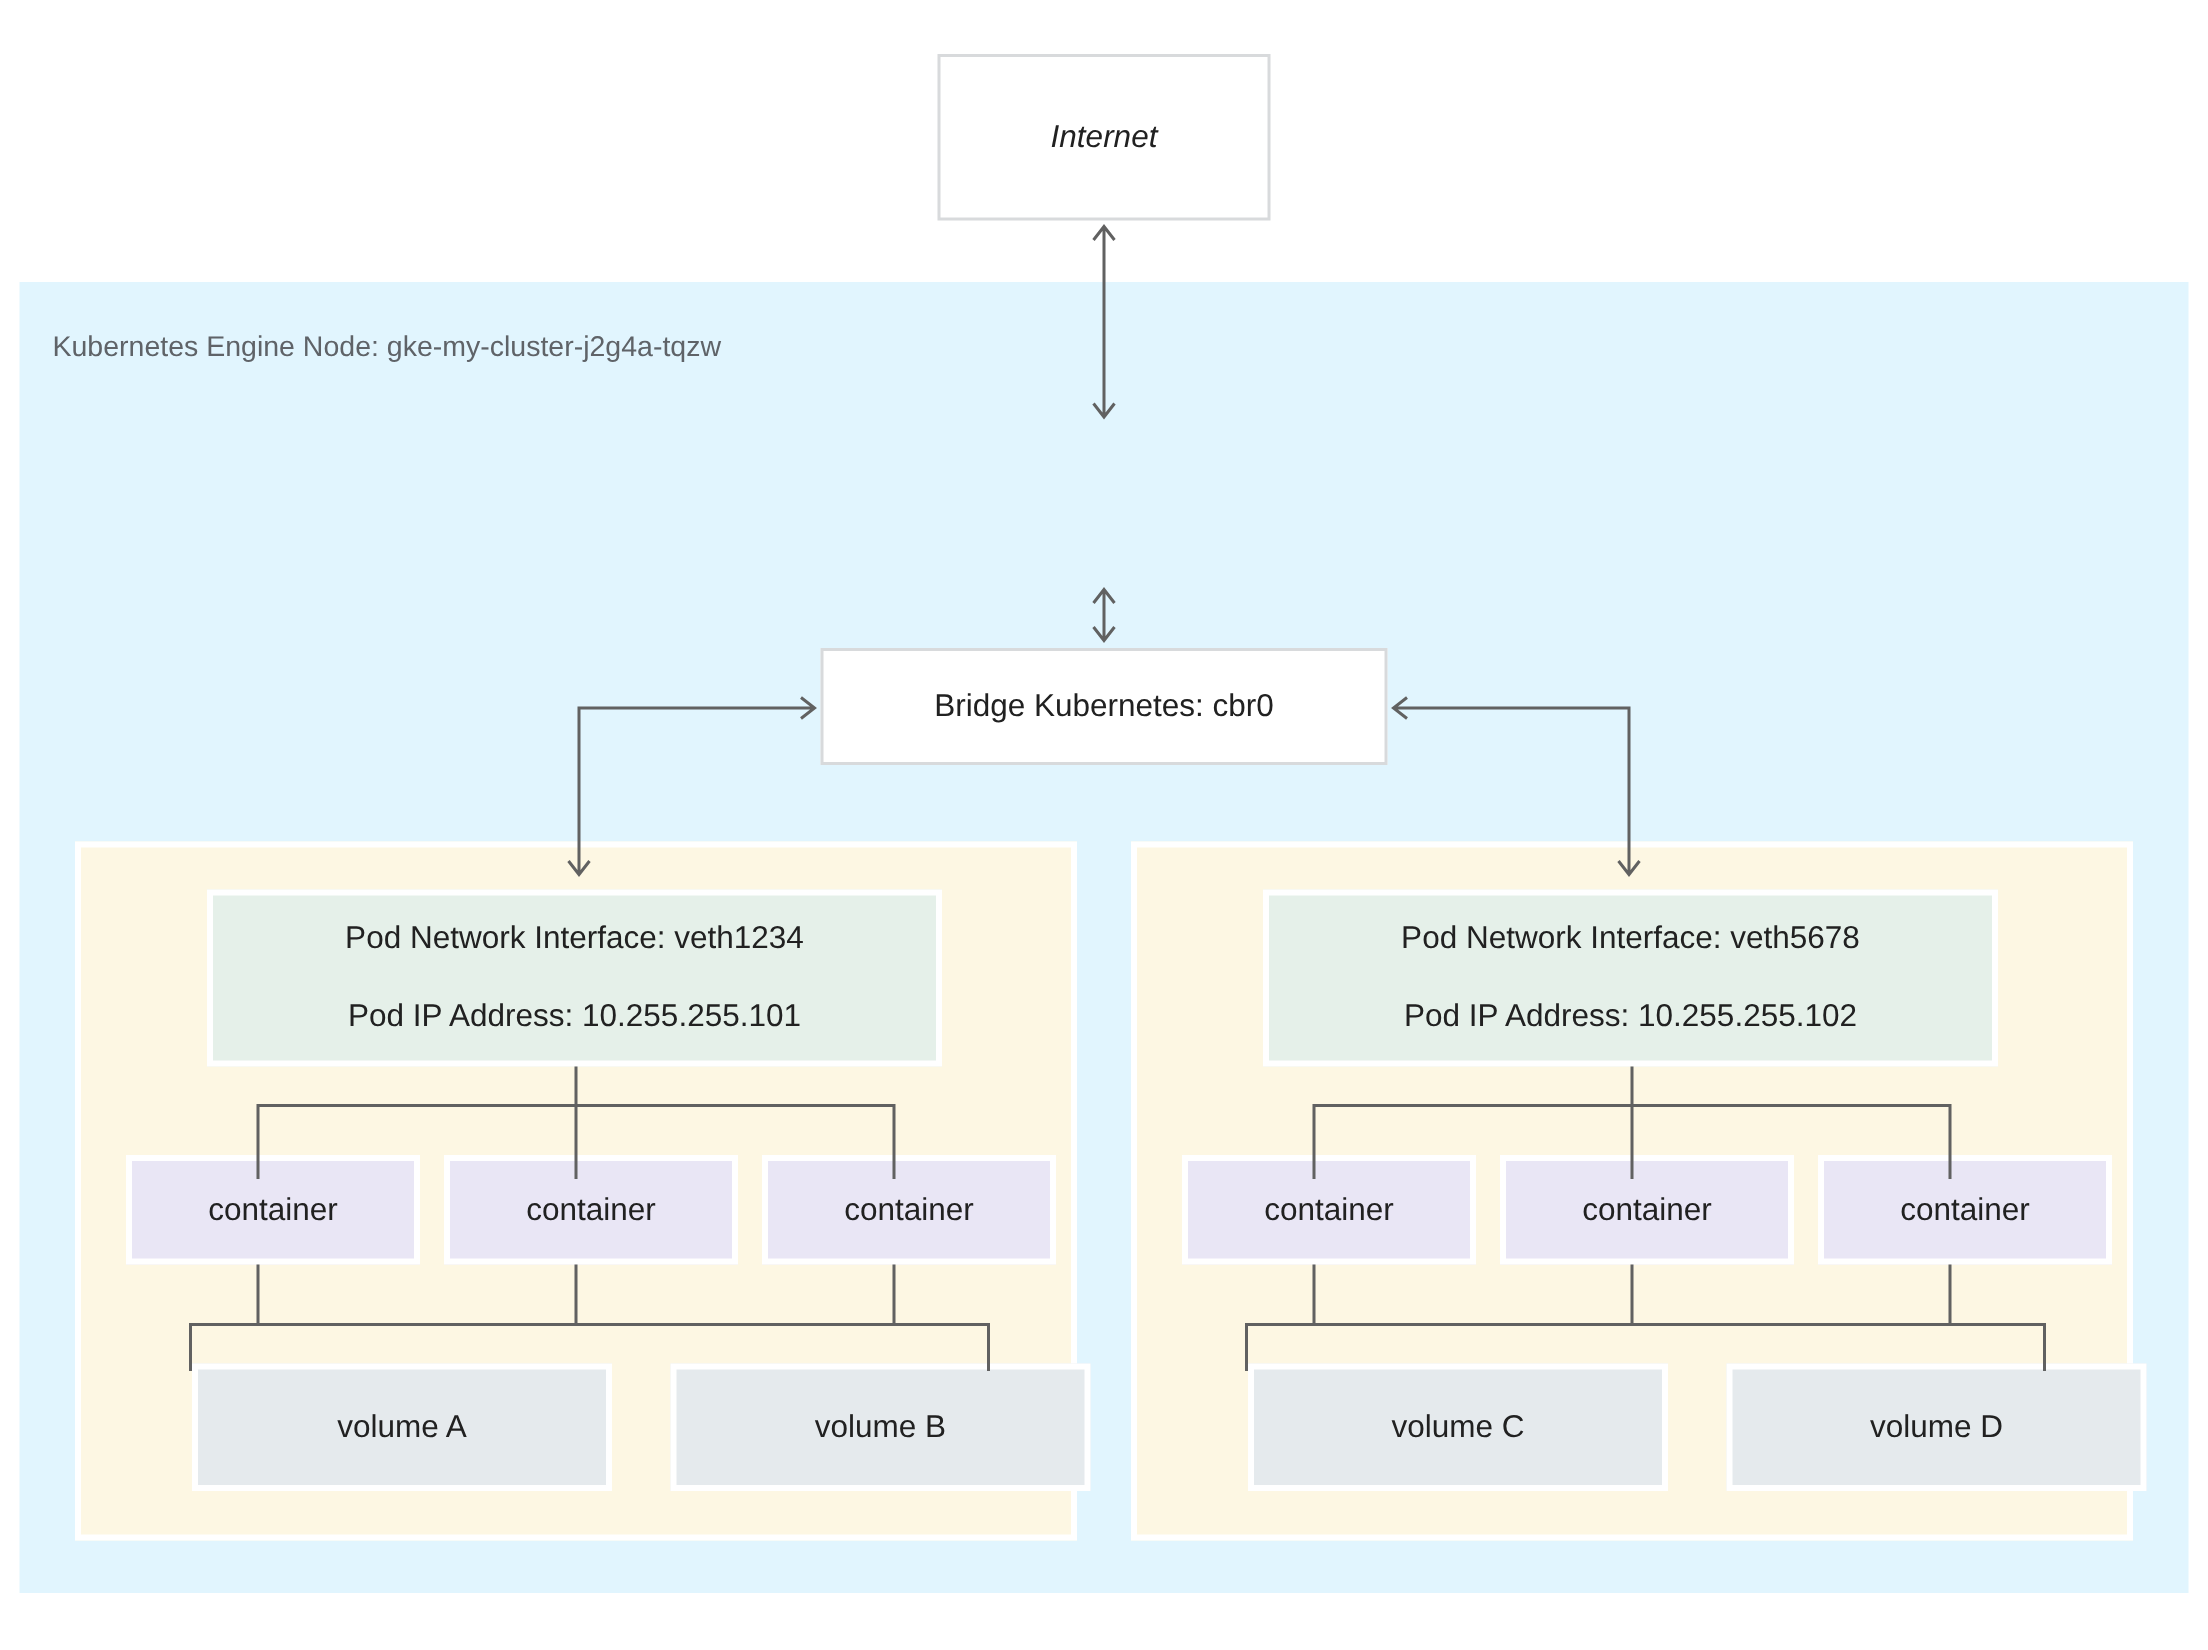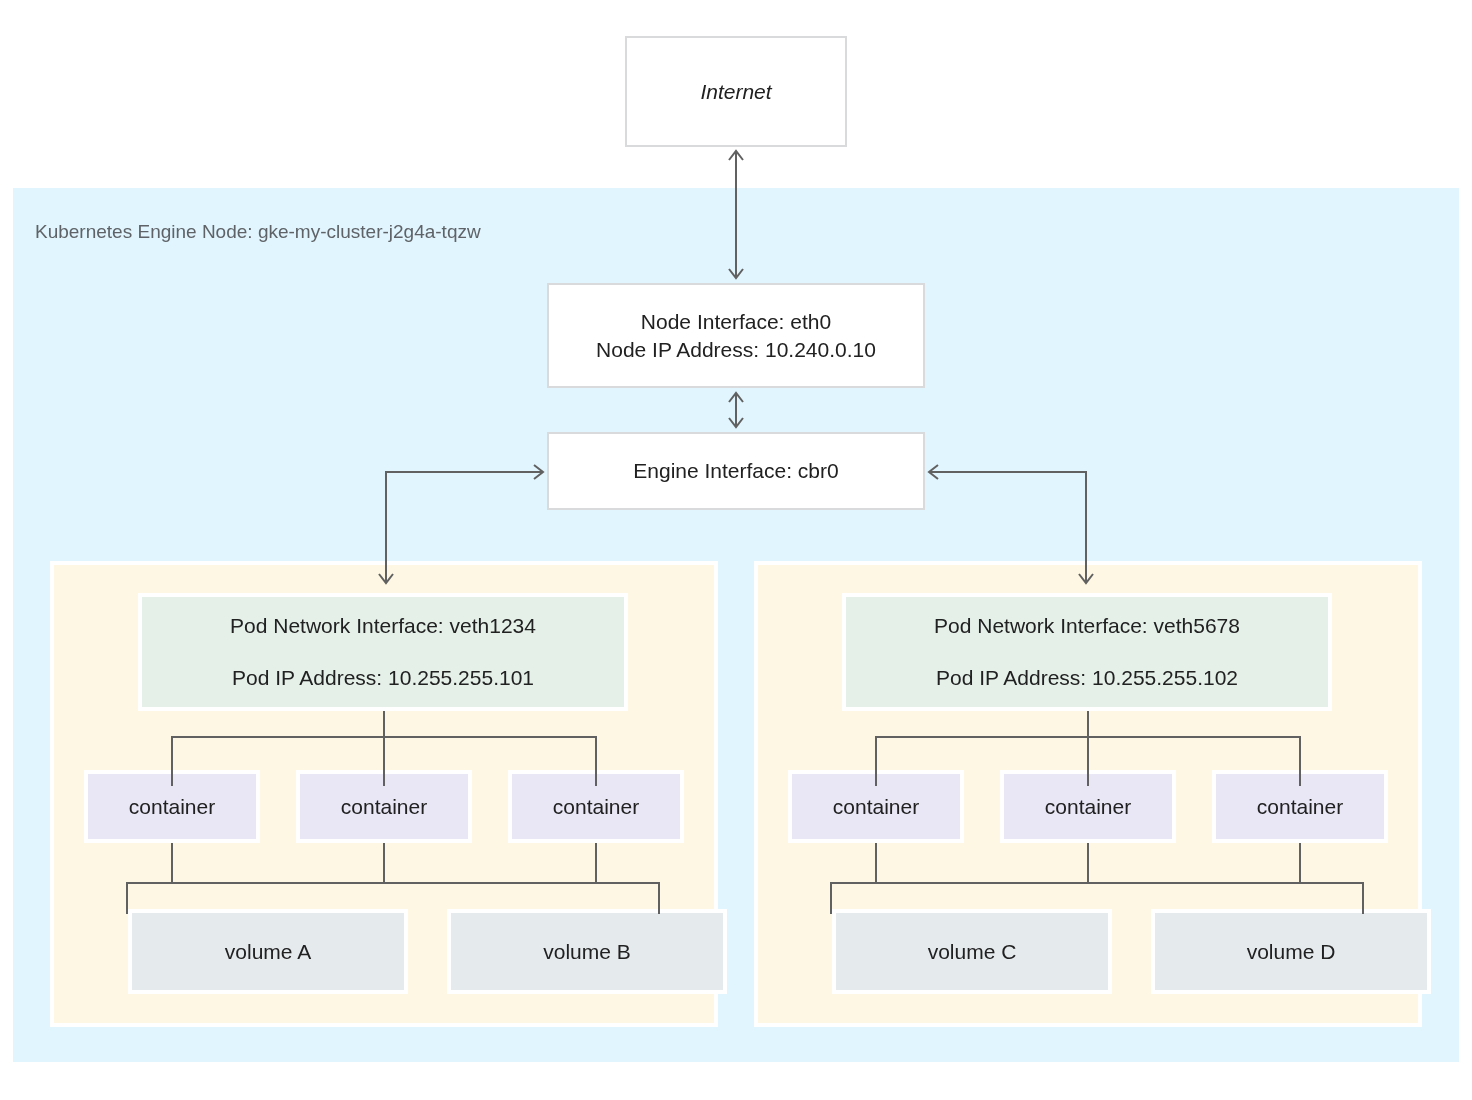--- a/index.html
+++ b/index.html
@@ -35,21 +35,21 @@
     background:var(--pod-fill,#fdf7e3);border:4px solid #ffffff;
   }
   .pod-1{left:50px;}
   .pod-2{left:754px;}
   .inner{
     position:absolute;box-sizing:border-box;border:4px solid #ffffff;
     display:flex;flex-direction:column;align-items:center;justify-content:center;
     font-size:21px;line-height:28px;text-align:center;gap:24px;
   }
   .pnet{left:84px;top:28px;width:490px;height:118px;background:var(--pod-network-fill,#e5f0e9);}
-  .container-box{top:205px;width:176px;height:73px;background:var(--container-fill,#e9e6f5);}
+  .container-box{top:205px;width:196px;height:73px;background:var(--container-fill,#e9e6f5);}
   .c1{left:30px;} .c2{left:242px;} .c3{left:454px;}
   .volume-box{top:344px;width:280px;height:85px;background:var(--volume-fill,#e5eaed);margin-left:44px;}
   .v1{left:30px;} .v2{left:349px;}
   .overlay{
     position:absolute;left:0;top:0;pointer-events:none;
   }
   .overlay path{
     fill:none;stroke:var(--connector,#616161);stroke-width:2px;
   }
 </style>
@@ -59,27 +59,23 @@
 <div class="canvas">
 
   <div class="cluster">
     <div class="cluster-label">Kubernetes Engine Node: gke-my-cluster-j2g4a-tqzw</div>
   </div>
 
   <div class="wbox internet-box">
     <div>Internet</div>
   </div>
 
-  <div class="wbox node-box">
-    <div>Node Interface: eth0</div>
-    <div>Node IP Address: 10.240.0.10</div>
-  </div>
 
   <div class="wbox bridge-box">
-    <div>Engine Interface: cbr0</div>
+    <div>Bridge Kubernetes: cbr0</div>
   </div>
 
   <div class="pod pod-1">
     <div class="inner pnet">
       <div>Pod Network Interface: veth1234</div>
       <div>Pod IP Address: 10.255.255.101</div>
     </div>
     <div class="inner container-box c1">
       <div>container</div>
     </div>

